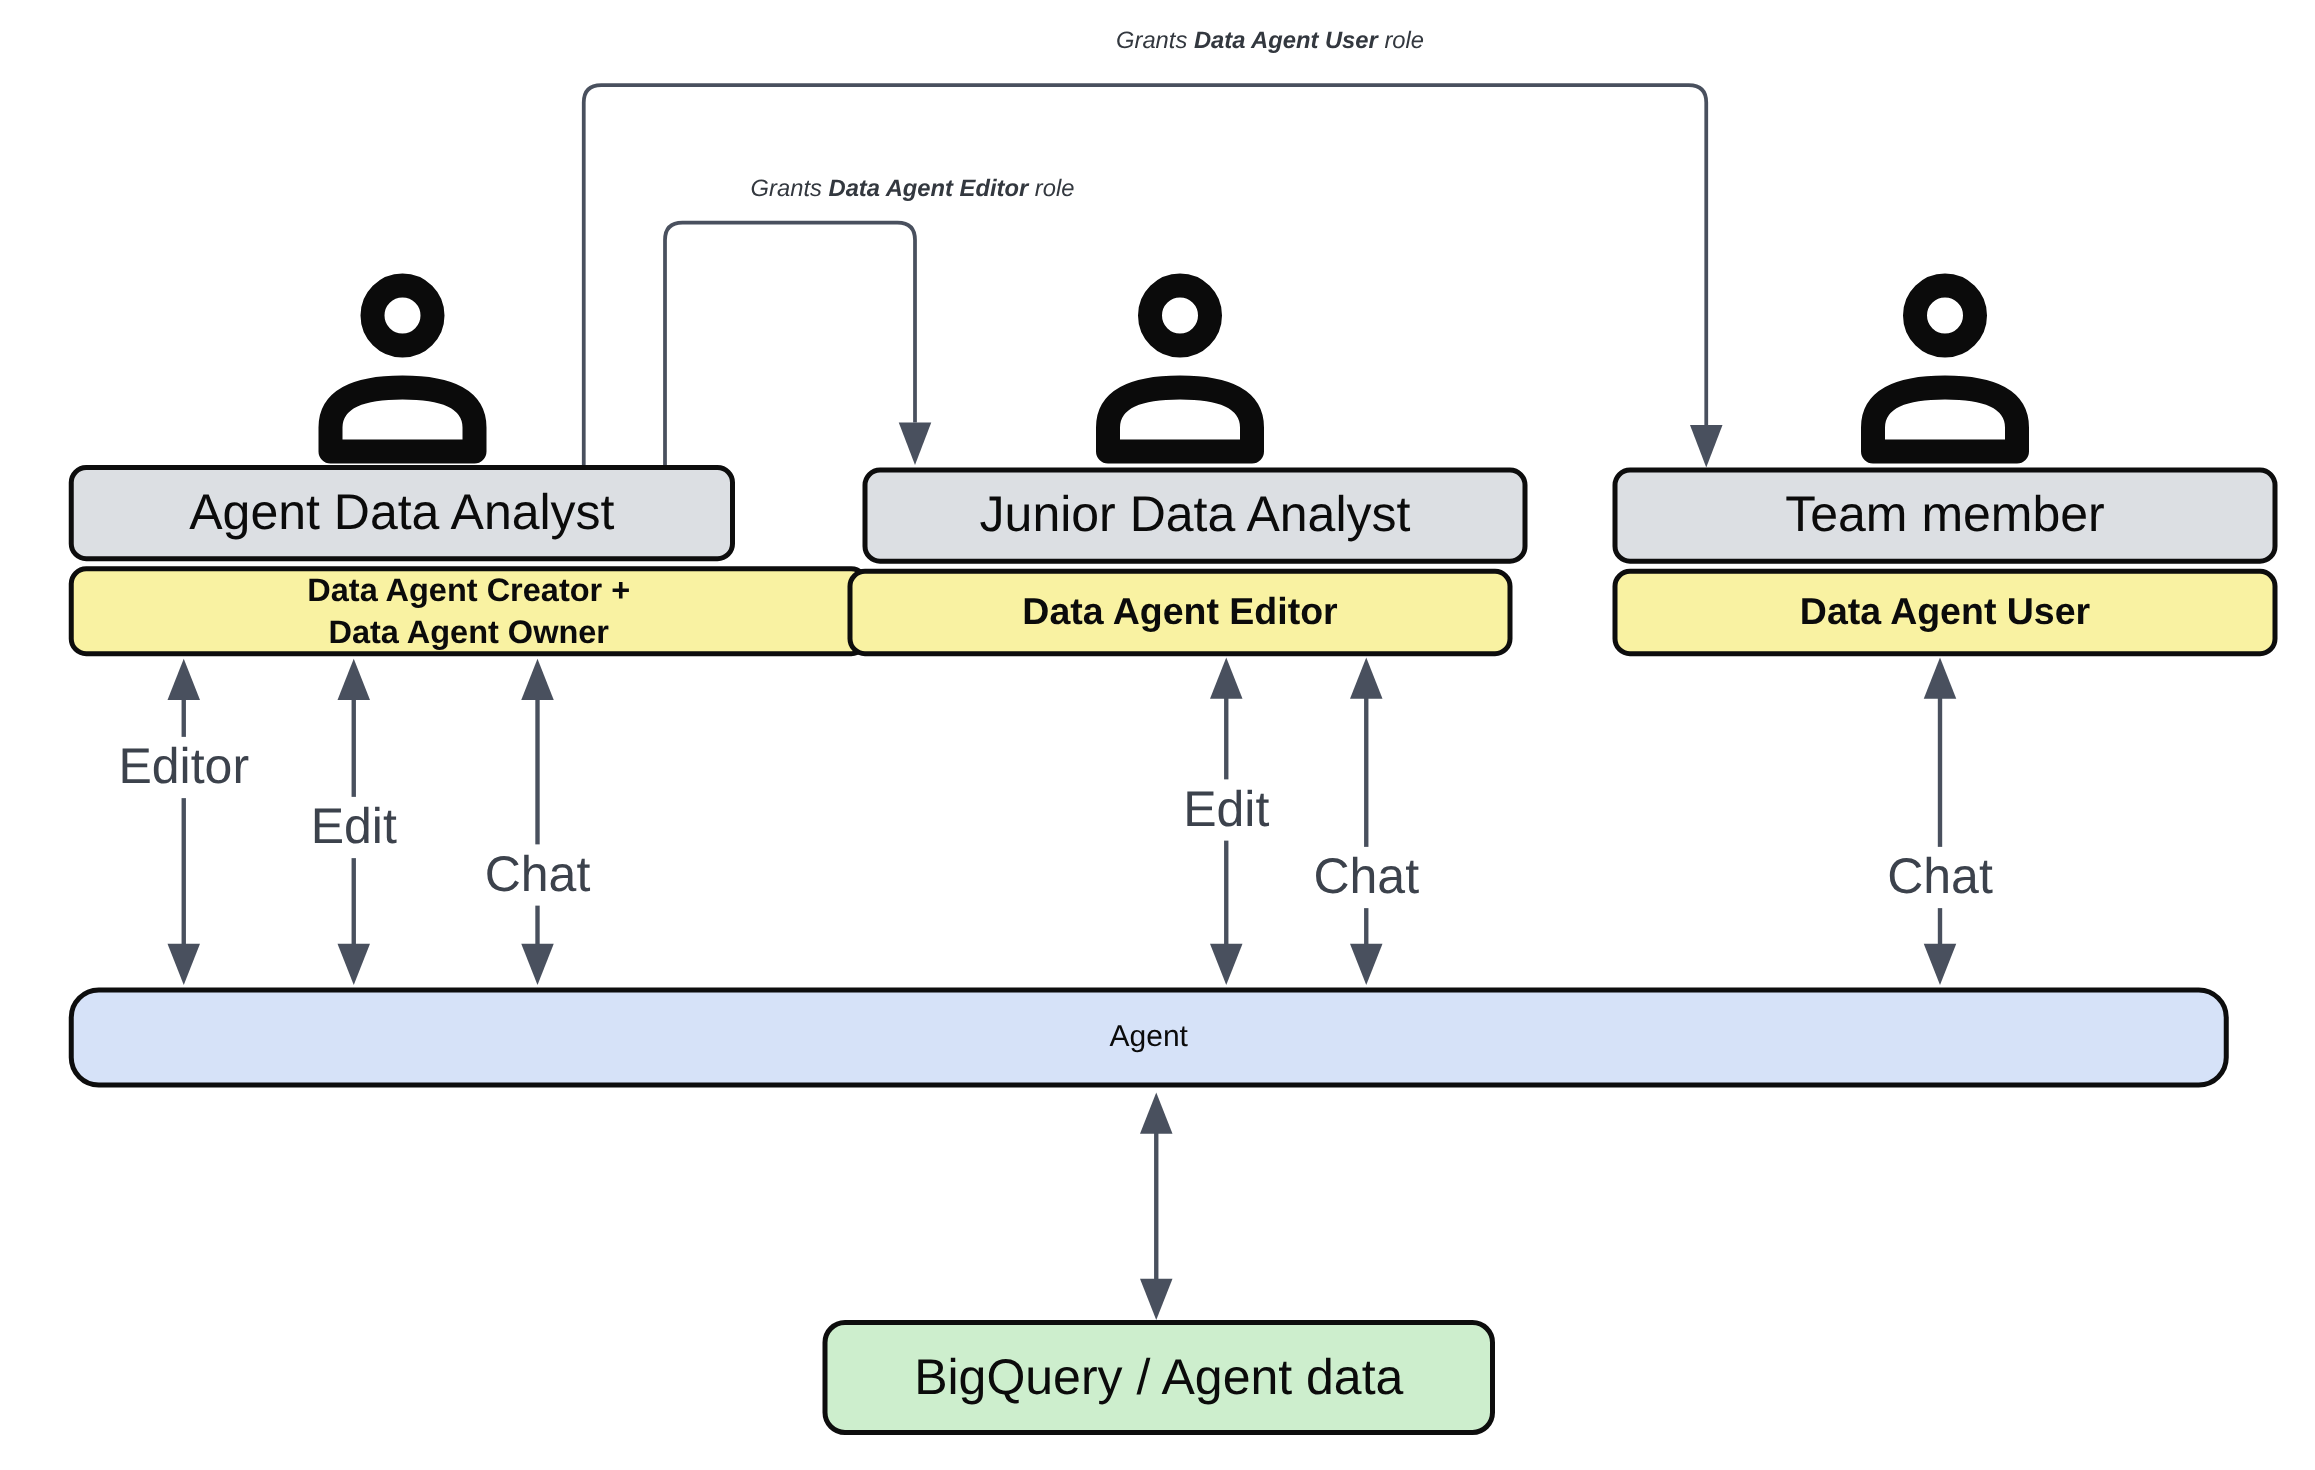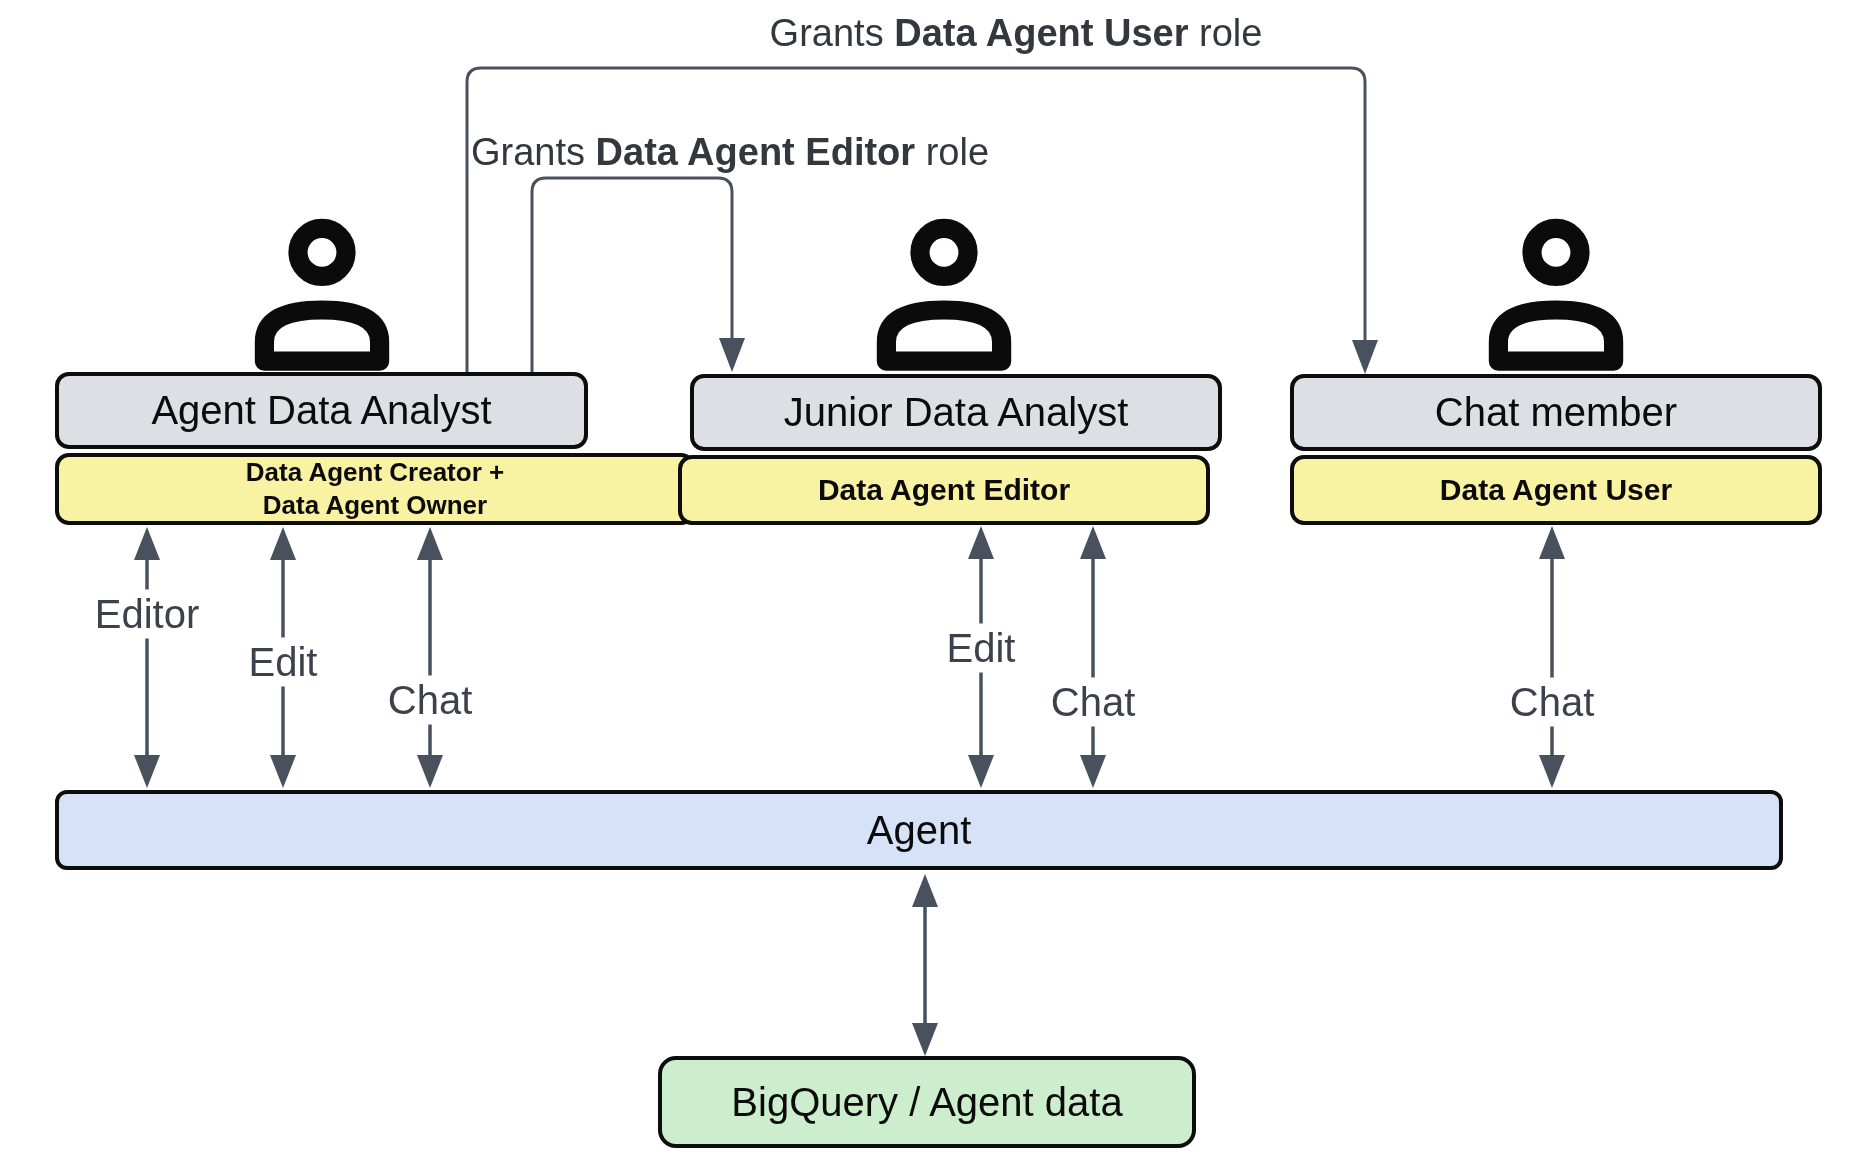--- a/index.html
+++ b/index.html
@@ -30,21 +30,21 @@
     border-radius:14px;
     display:flex;align-items:center;justify-content:center;
     box-sizing:border-box;
     text-align:center;
     color:#0b0b0b;
   }
   .node.gray{background:var(--box-gray);font-size:40px;}
   .node.yellow{background:var(--box-yellow);font-weight:bold;}
   .node.yellow.single{font-size:30px;}
   .node.yellow.double{font-size:26px;line-height:33px;}
-  .node.blue{background:var(--box-blue);font-size:40px;border-radius:12px;align-items:center;}
+  .node.blue{background:var(--box-blue);font-size:24px;border-radius:24px;align-items:center;}
   .node.green{background:var(--box-green);font-size:40px;border-radius:18px;}
 
   .gray-senior{left:55px;top:372px;width:533px;height:77px;}
   .yellow-senior{left:55px;top:453px;width:640px;height:72px;}
   .gray-junior{left:678px;top:374px;width:532px;height:77px;margin-left:12px;}
   .yellow-junior{left:678px;top:455px;width:532px;height:70px;}
   .gray-team{left:1290px;top:374px;width:532px;height:77px;}
   .yellow-team{left:1290px;top:455px;width:532px;height:70px;}
   .agent-box{left:55px;top:790px;width:1728px;height:80px;}
   .datastore-box{left:658px;top:1056px;width:538px;height:92px;}
@@ -76,21 +76,22 @@
   .lbl-edit-senior{left:283px;top:662px;}
   .lbl-chat-senior{left:430px;top:700px;}
   .lbl-edit-junior{left:981px;top:648px;}
   .lbl-chat-junior{left:1093px;top:702px;}
   .lbl-chat-team{left:1552px;top:702px;}
 
   
   .annotation{
     position:absolute;
     transform:translate(-50%,-50%);
-    font-size:38px;
+    font-style:italic;
+    font-size:19px;
     color:var(--annotation-text);
     white-space:nowrap;
   }
   .annotation b{font-weight:bold;}
   .ann-user{left:1016px;top:33px;}
   .ann-editor{left:730px;top:152px;}
 </style>
 </head>
 <body>
 
@@ -175,21 +176,21 @@
   </div>
 
   <div class="node gray gray-junior">
     <span>Junior Data Analyst</span>
   </div>
   <div class="node yellow single yellow-junior">
     <span>Data Agent Editor</span>
   </div>
 
   <div class="node gray gray-team">
-    <span>Chat member</span>
+    <span>Team member</span>
   </div>
   <div class="node yellow single yellow-team">
     <span>Data Agent User</span>
   </div>
 
   <div class="action-label lbl-create">Editor</div>
   <div class="action-label lbl-edit-senior">Edit</div>
   <div class="action-label lbl-chat-senior">Chat</div>
   <div class="action-label lbl-edit-junior">Edit</div>
   <div class="action-label lbl-chat-junior">Chat</div>

